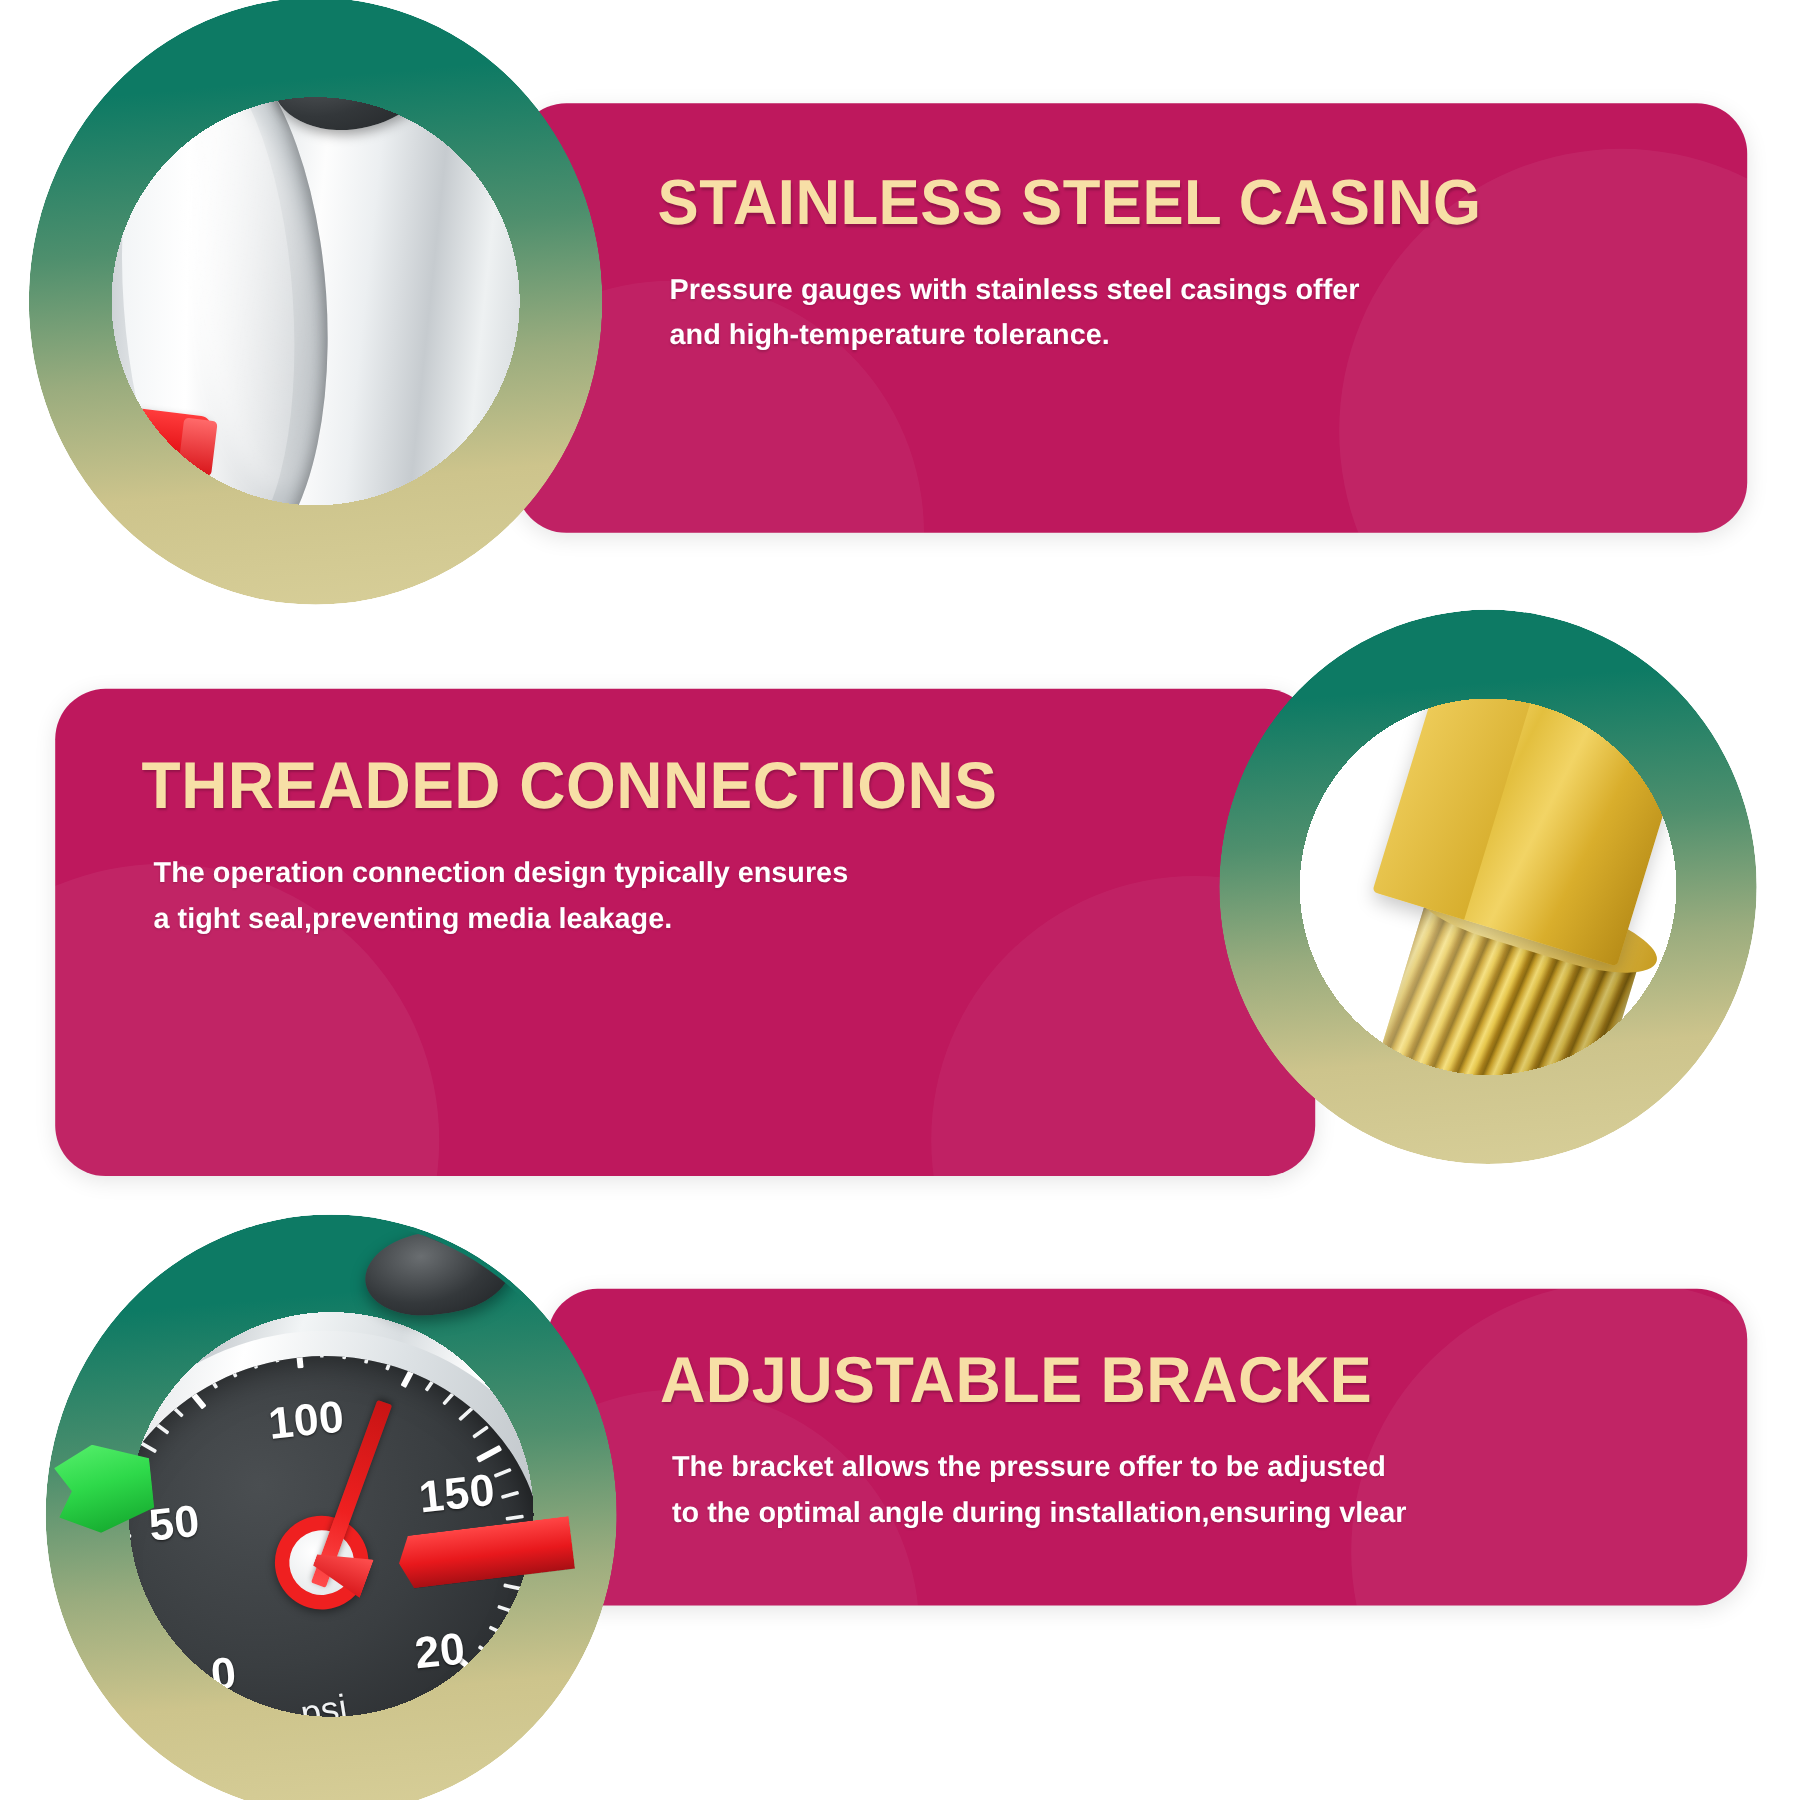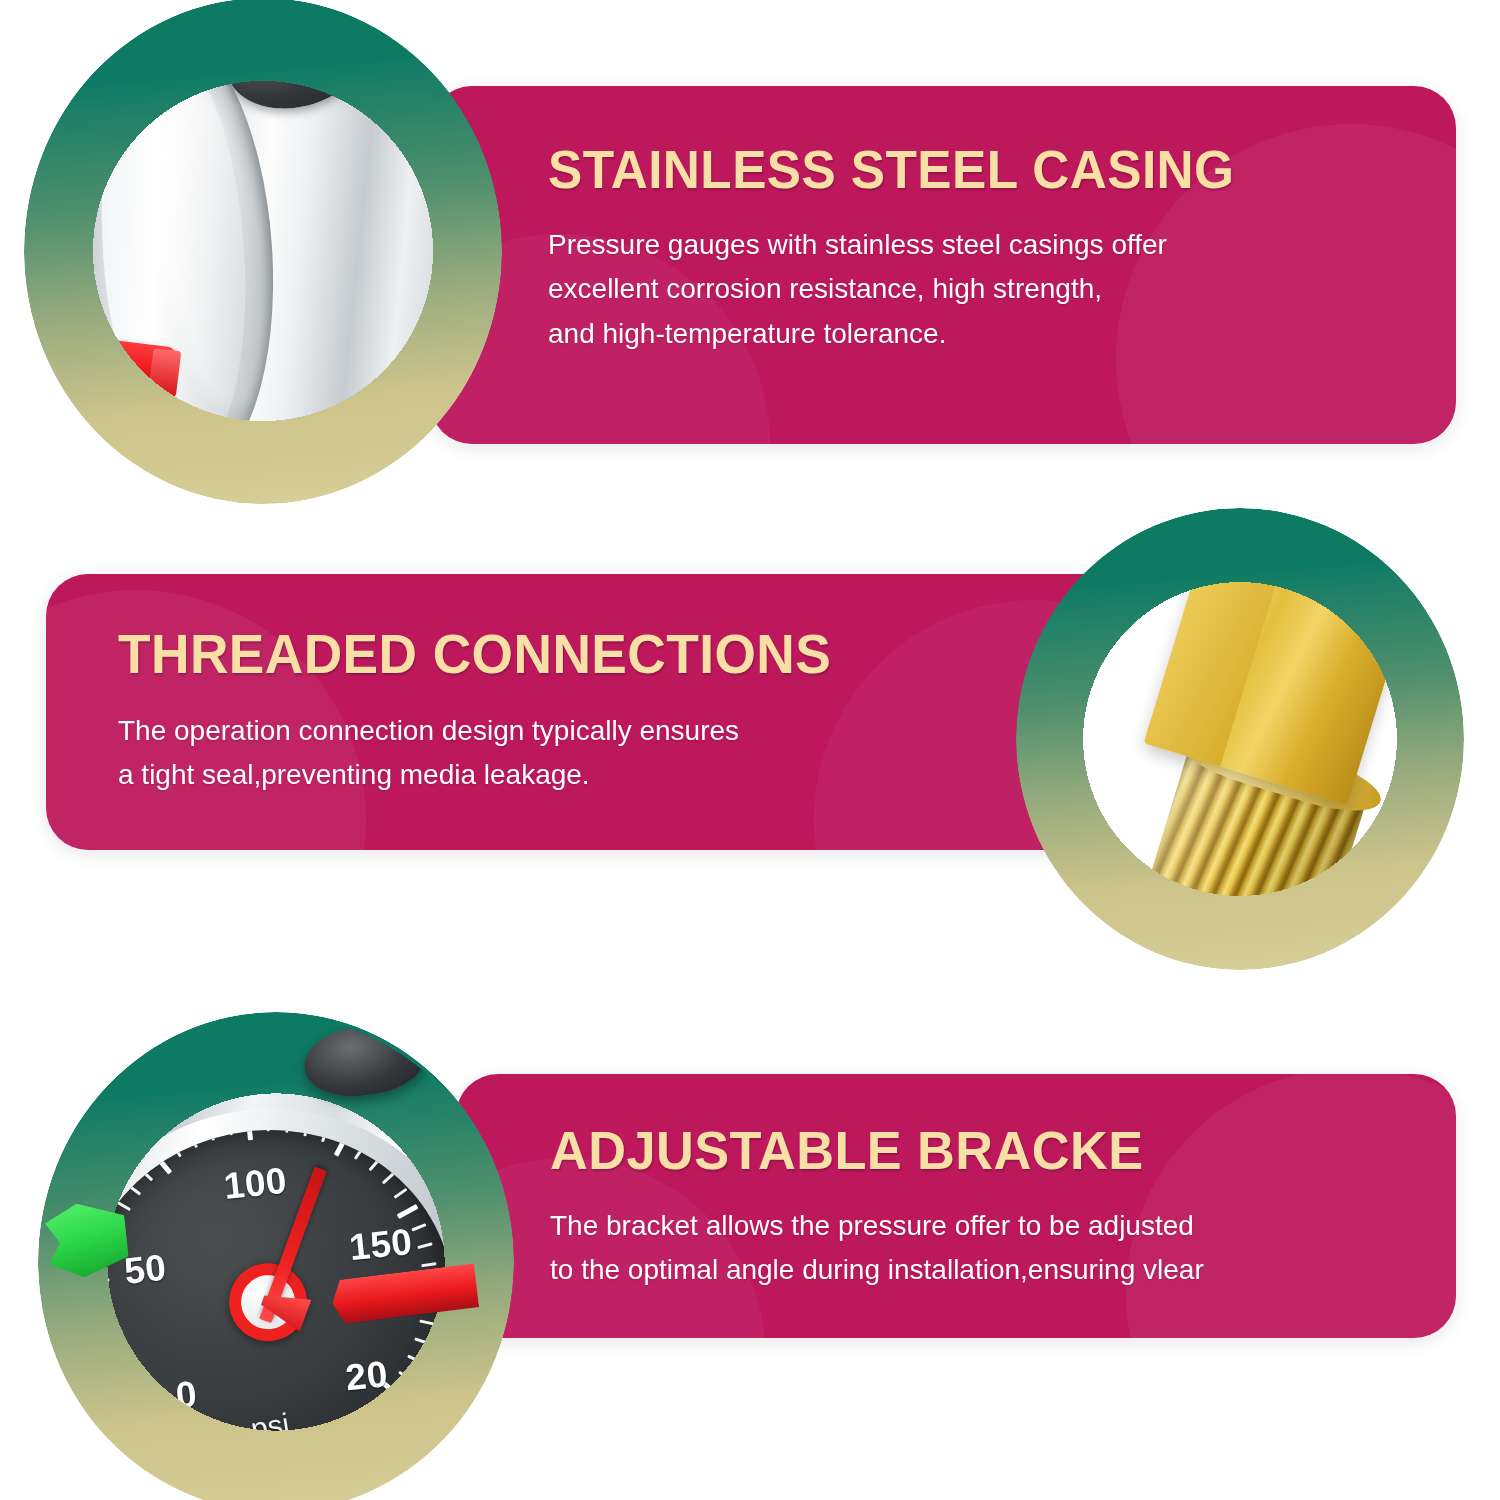--- a/index.html
+++ b/index.html
@@ -20,21 +20,21 @@
     box-shadow:0 4px 18px rgba(0,0,0,.10);
   }
   .panel .blob{
     position:absolute;border-radius:50%;
     background:rgba(255,255,255,.055);
     pointer-events:none;
   }
   .panel .blob.b2{background:rgba(255,255,255,.045);}
 
   #panel-1{left:430px;top:86px;width:1026px;height:358px;}
-  #panel-2{left:46px; top:574px;width:1050px;height:276px;padding-left:38px;}
+  #panel-2{left:46px; top:574px;width:1050px;height:406px;}
   #panel-3{left:456px;top:1074px;width:1000px;height:264px;}
 
   .panel-text{position:absolute;z-index:3;}
   #panel-1 .panel-text{left:118px;top:56px;right:40px;}
   #panel-2 .panel-text{left:72px; top:52px;right:40px;}
   #panel-3 .panel-text{left:94px; top:48px;right:40px;}
 
   .feat-title{
     color:#f7dfa6;
     font-size:53px;
@@ -45,25 +45,26 @@
     text-shadow:1px 2px 2px rgba(0,0,0,.22);
     transform:scaleX(.97);
     transform-origin:left center;
     white-space:nowrap;
   }
   #panel-2 .feat-title{font-size:55px;}
   #panel-3 .feat-title{font-size:54px;}
 
   .feat-desc{
     color:#ffffff;
-    font-size:28px;
+    font-size:24px;
     line-height:1.58;
-    margin:0;
+    margin:10px;
     text-shadow:0 1px 2px rgba(0,0,0,.18);
     max-width:880px;
+    font-weight:bold;
   }
   #panel-3 .feat-desc{max-width:880px;}
   .feat-desc .ln{display:block;}
 
   
   .photo{
     position:absolute;
     border-radius:50%;
     overflow:hidden;
     z-index:5;
@@ -314,21 +315,20 @@
 
 <div class="stage">
 
   <div class="panel" id="panel-1">
     <div class="blob" style="right:-130px;bottom:-150px;width:470px;height:470px;"></div>
     <div class="blob b2" style="left:-80px;bottom:-210px;width:420px;height:420px;"></div>
     <div class="panel-text">
       <h2 class="feat-title">STAINLESS STEEL CASING</h2>
       <p class="feat-desc">
         <span class="ln">Pressure gauges with stainless steel casings offer</span>
-        <span class="ln">excellent corrosion resistance, high strength,</span>
         <span class="ln">and high-temperature tolerance.</span>
       </p>
     </div>
   </div>
 
   <div class="photo" id="photo-1">
     <div class="inner">
       <div class="steel-body"></div>
       <div class="steel-rimA"></div>
       <div class="steel-rimB"></div>

